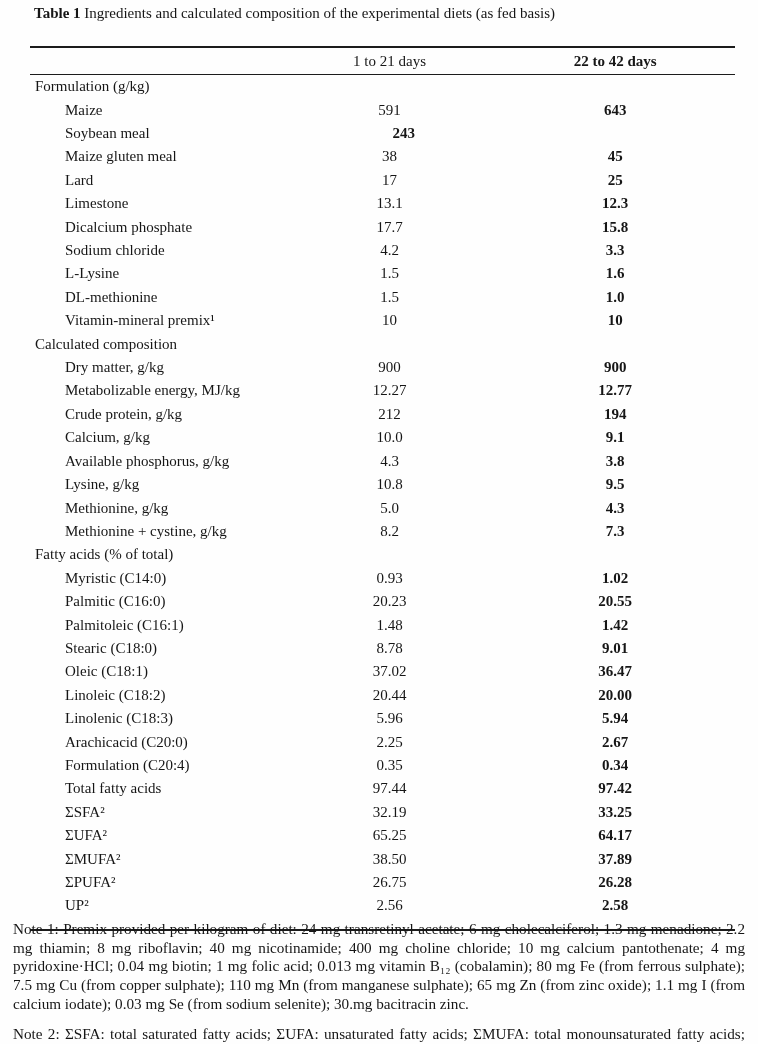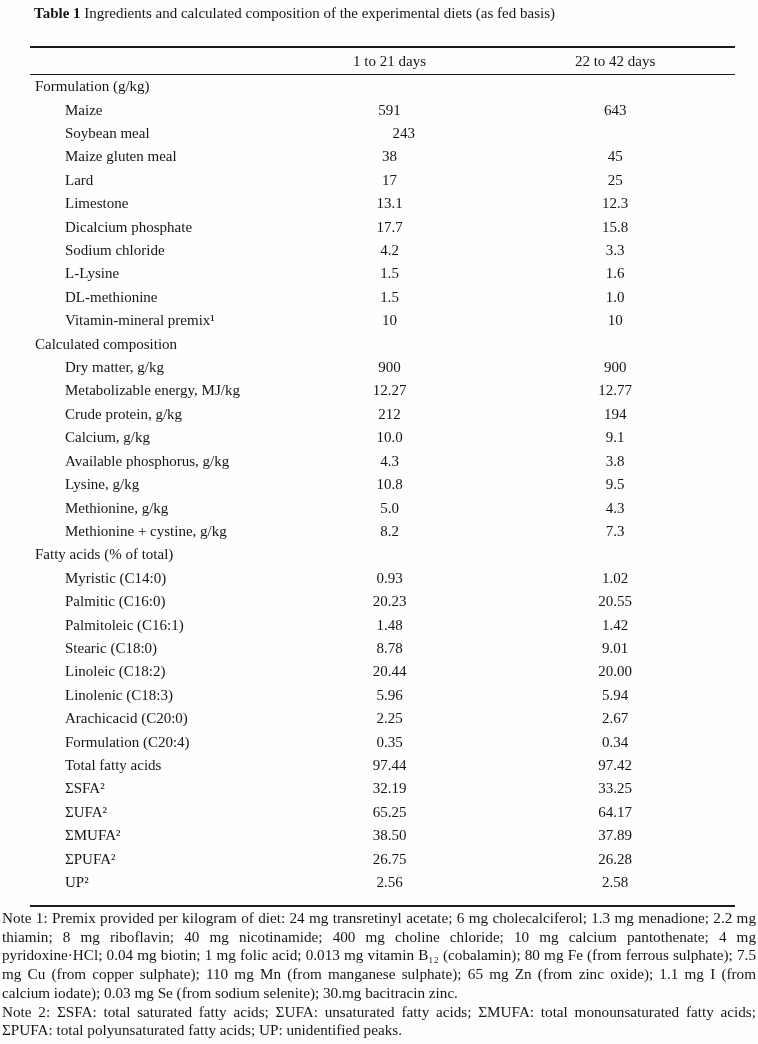--- a/index.html
+++ b/index.html
@@ -33,41 +33,41 @@
 
   .thead {
     height: 26px;
     display: flex;
     align-items: center;
     font-size: 15px;
   }
   .label { width: 36%; padding-left: 35px; }
   .section .label { padding-left: 5px; }
   .c1 { width: 30%; text-align: center; }
-  .c2 { width: 34%; text-align: center; }
+  .c2 { width: 34%; text-align: center; font-weight: bold; }
 
   .tbody { padding-bottom: 11px; }
   .row {
     height: 23.42px;
     display: flex;
     align-items: center;
     font-size: 15px;
     white-space: nowrap;
   }
 
   .notes {
     position: absolute;
     left: 2px;
     top: 909px;
     width: 754px;
     font-size: 15.2px;
     line-height: 18.7px;
     text-align: justify;
   }
-  .notes p { margin: 0; }
+  .notes p { margin: 11px; }
 </style>
 </head>
 <body>
 
 <div class="page">
 
   <div class="title">
     <span class="bold">Table 1</span><span> Ingredients and calculated composition of the experimental diets (as fed basis)</span>
   </div>
 
@@ -192,20 +192,25 @@
           <div class="label">Palmitoleic (C16:1)</div>
           <div class="c1">1.48</div>
           <div class="c2">1.42</div>
         </div>
         <div class="row">
           <div class="label">Stearic (C18:0)</div>
           <div class="c1">8.78</div>
           <div class="c2">9.01</div>
         </div>
         <div class="row">
+          <div class="label">Oleic (C18:1)</div>
+          <div class="c1">37.02</div>
+          <div class="c2">36.47</div>
+        </div>
+        <div class="row">
           <div class="label">Linoleic (C18:2)</div>
           <div class="c1">20.44</div>
           <div class="c2">20.00</div>
         </div>
         <div class="row">
           <div class="label">Linolenic (C18:3)</div>
           <div class="c1">5.96</div>
           <div class="c2">5.94</div>
         </div>
         <div class="row">

